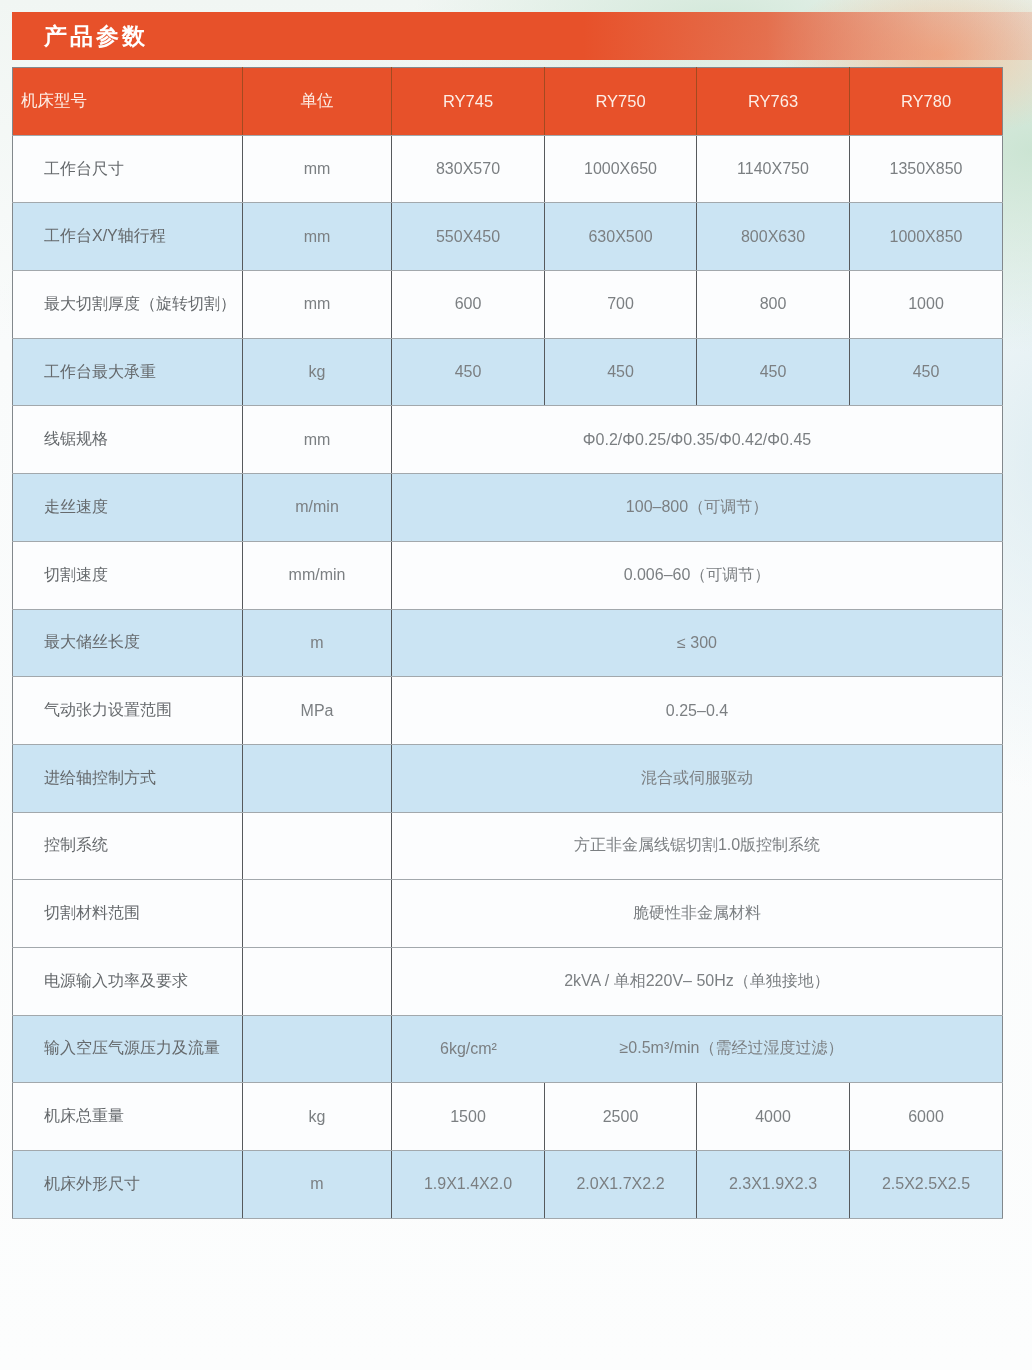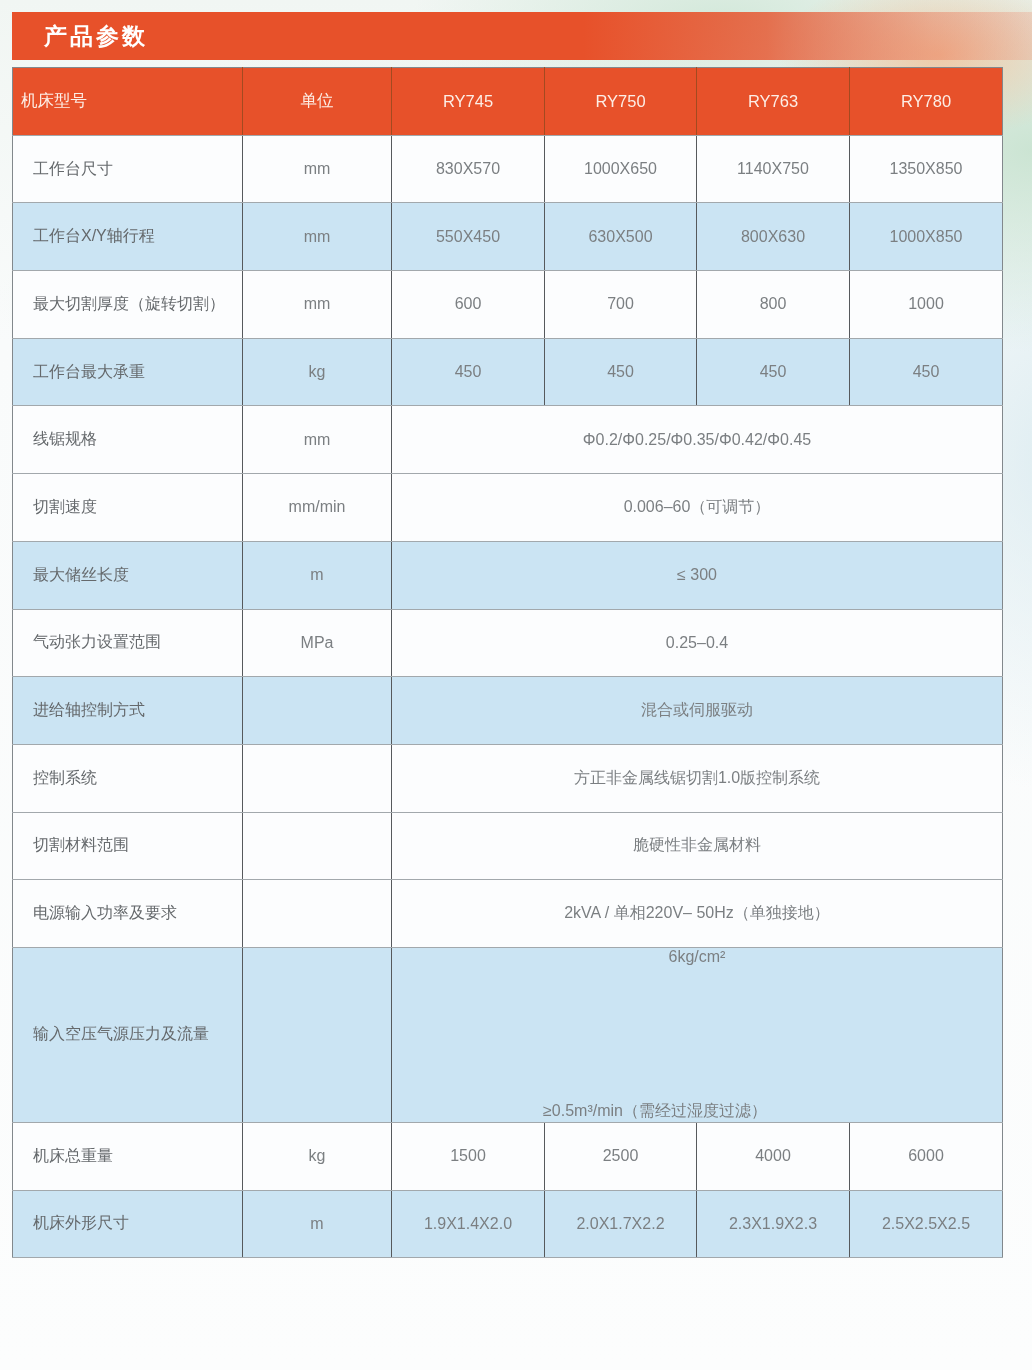--- a/index.html
+++ b/index.html
@@ -54,27 +54,27 @@
     text-align:center;font-weight:normal;
     overflow:hidden;white-space:nowrap;
   }
   table.spec .vr{border-right:1px solid var(--vline);}
   table.spec thead th{
     background:var(--accent);color:var(--header-text);
     font-size:16.5px;
   }
   table.spec thead .vr{border-right:1px solid var(--vline-header);}
   table.spec td.c-label{
-    text-align:left;padding-left:20px;color:var(--label-text);
+    text-align:left;padding-left:31px;color:var(--label-text);
   }
   tr.shade-white td{background:var(--row-white);}
   tr.shade-blue  td{background:var(--row-blue);}
   thead th.c-label{text-align:left;padding-left:8px;}
   td.c-split{padding:0;}
-  .split-wrap{display:flex;width:100%;align-items:center;flex-direction:column;}
+  .split-wrap{display:flex;width:100%;align-items:center;}
   .split-a{width:153px;flex:0 0 153px;text-align:center;}
   .split-b{flex:1;text-align:center;padding-right:84px;}
 </style>
 </head>
 <body>
 
 <div class="page">
   <div class="banner">
     <span class="title">产品参数</span>
   </div>
@@ -129,20 +129,25 @@
           <td class="c-val vr">450</td>
           <td class="c-val vr">450</td>
           <td class="c-val vr">450</td>
           <td class="c-val">450</td>
         </tr>
         <tr class="shade-white">
           <td class="c-label vr">线锯规格</td>
           <td class="c-unit vr">mm</td>
           <td class="c-val" colspan="4">Φ0.2/Φ0.25/Φ0.35/Φ0.42/Φ0.45</td>
         </tr>
+        <tr class="shade-blue">
+          <td class="c-label vr">走丝速度</td>
+          <td class="c-unit vr">m/min</td>
+          <td class="c-val" colspan="4">100–800（可调节）</td>
+        </tr>
         <tr class="shade-white">
           <td class="c-label vr">切割速度</td>
           <td class="c-unit vr">mm/min</td>
           <td class="c-val" colspan="4">0.006–60（可调节）</td>
         </tr>
         <tr class="shade-blue">
           <td class="c-label vr">最大储丝长度</td>
           <td class="c-unit vr">m</td>
           <td class="c-val" colspan="4">≤ 300</td>
         </tr>

